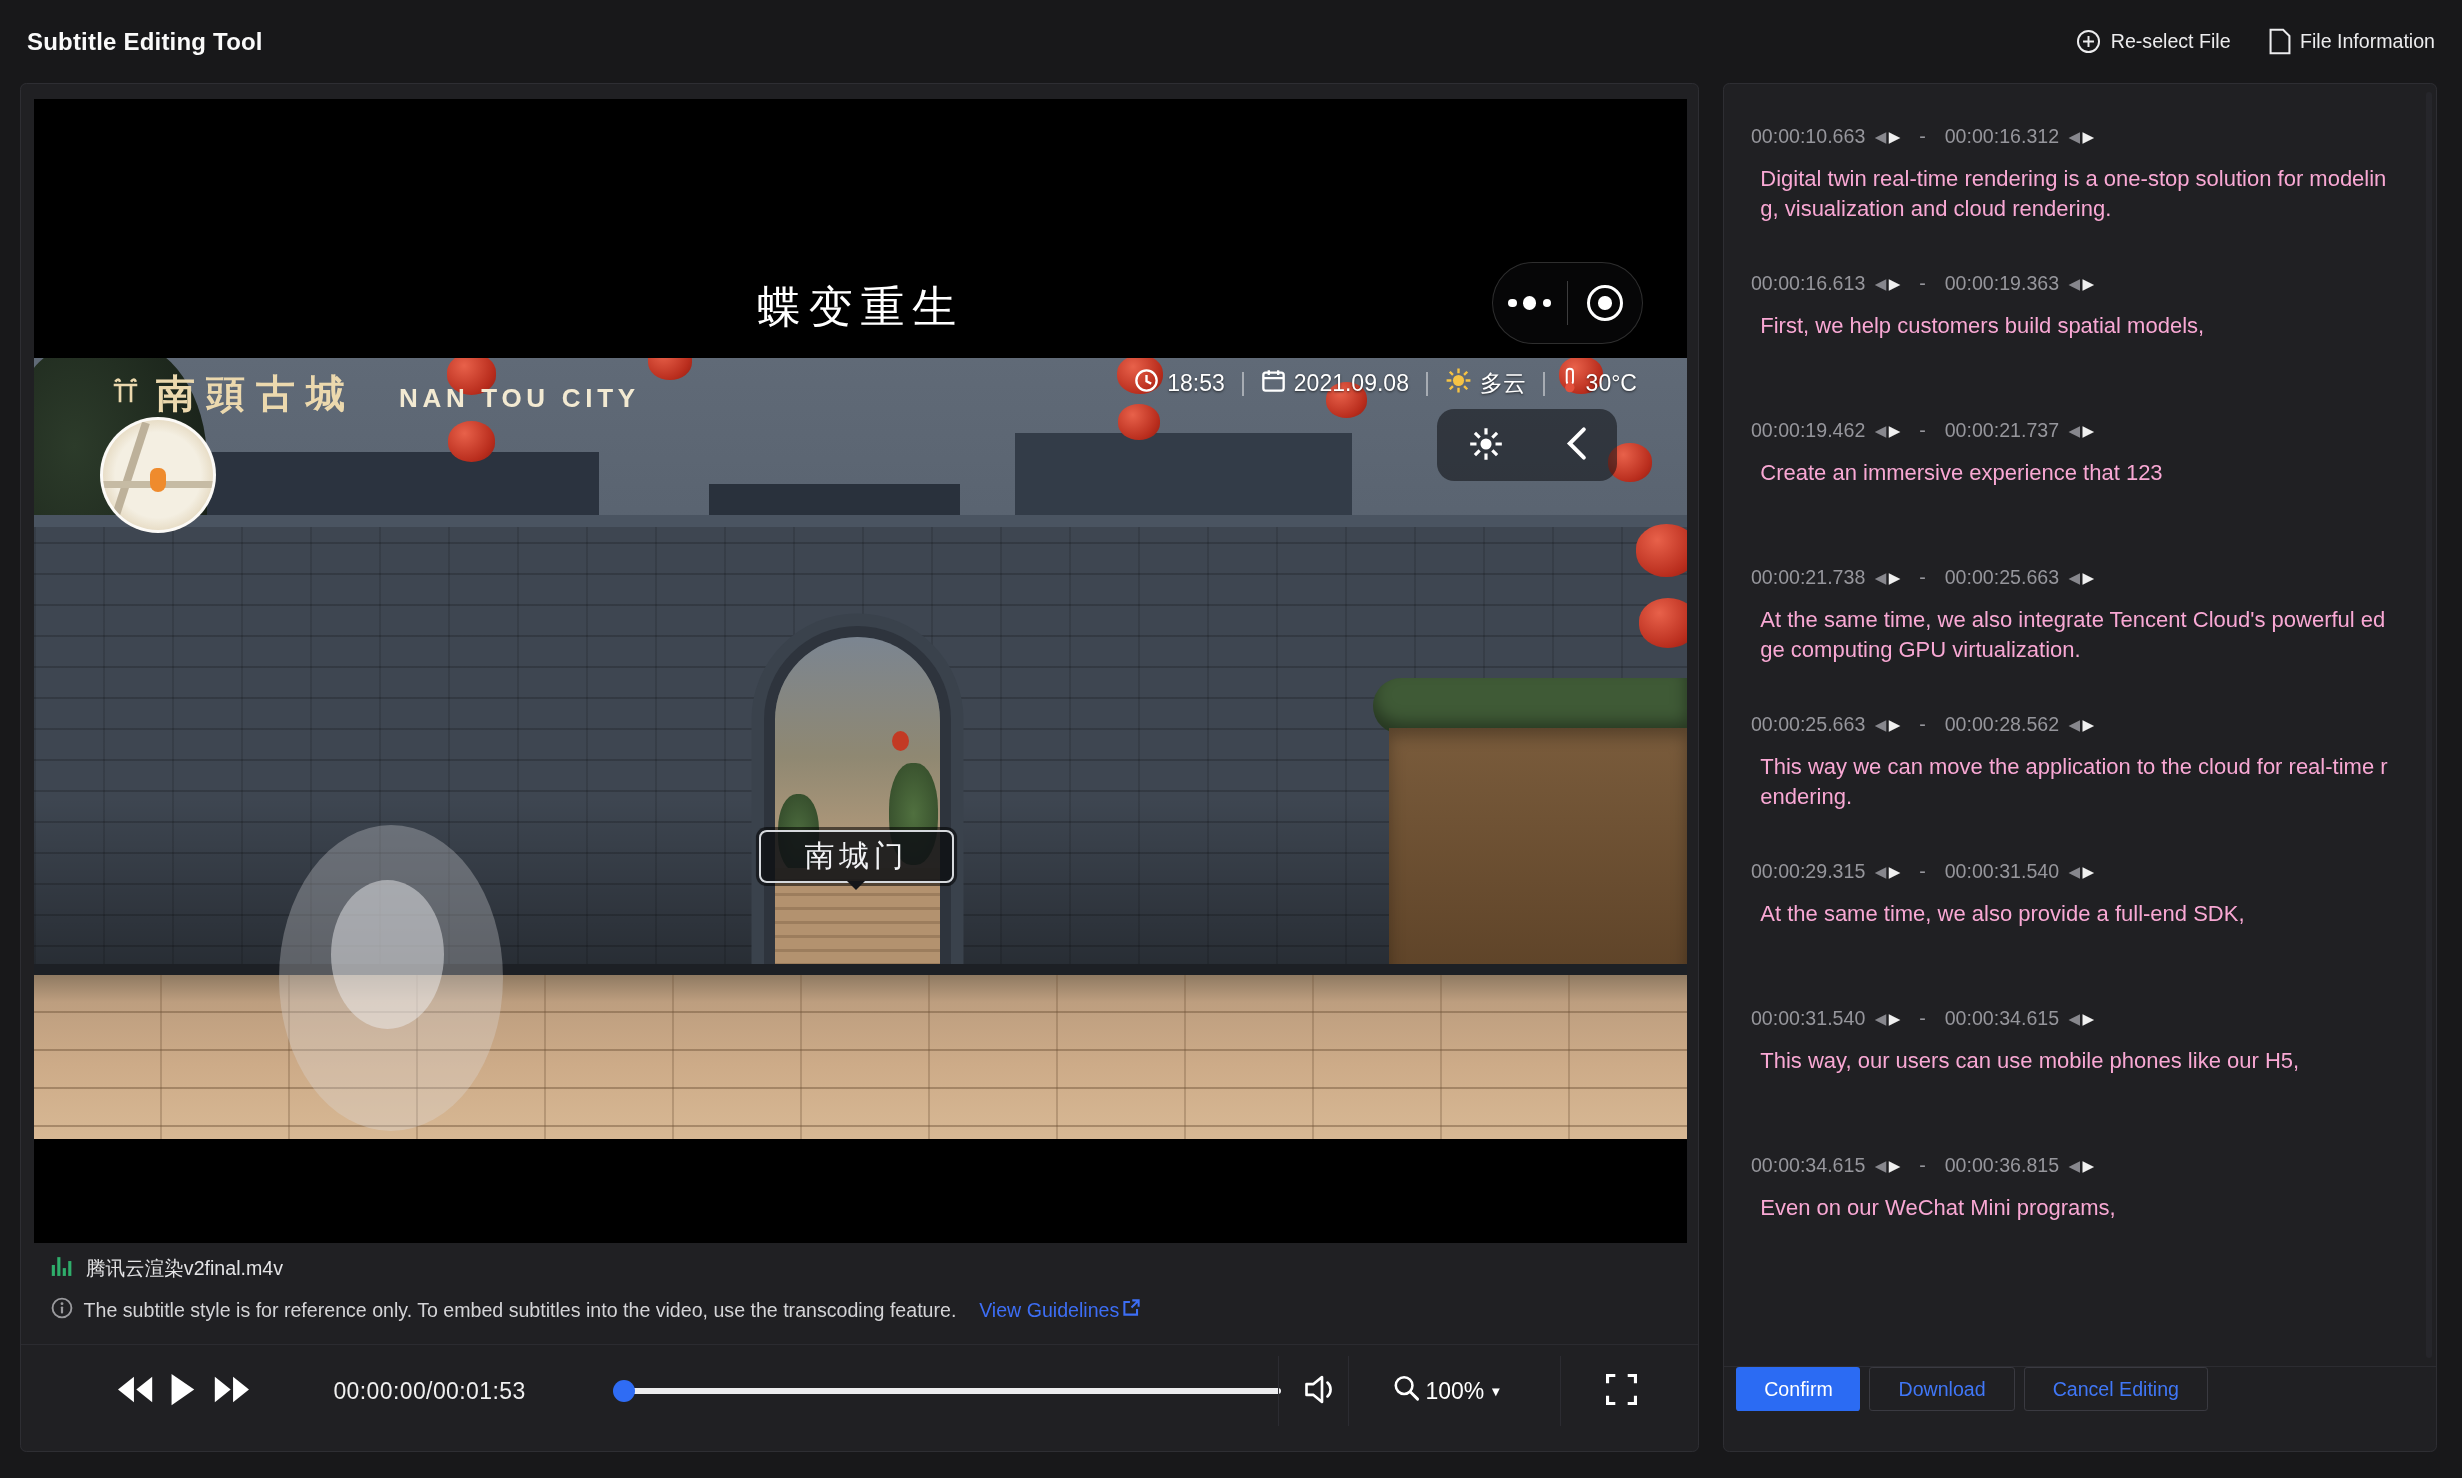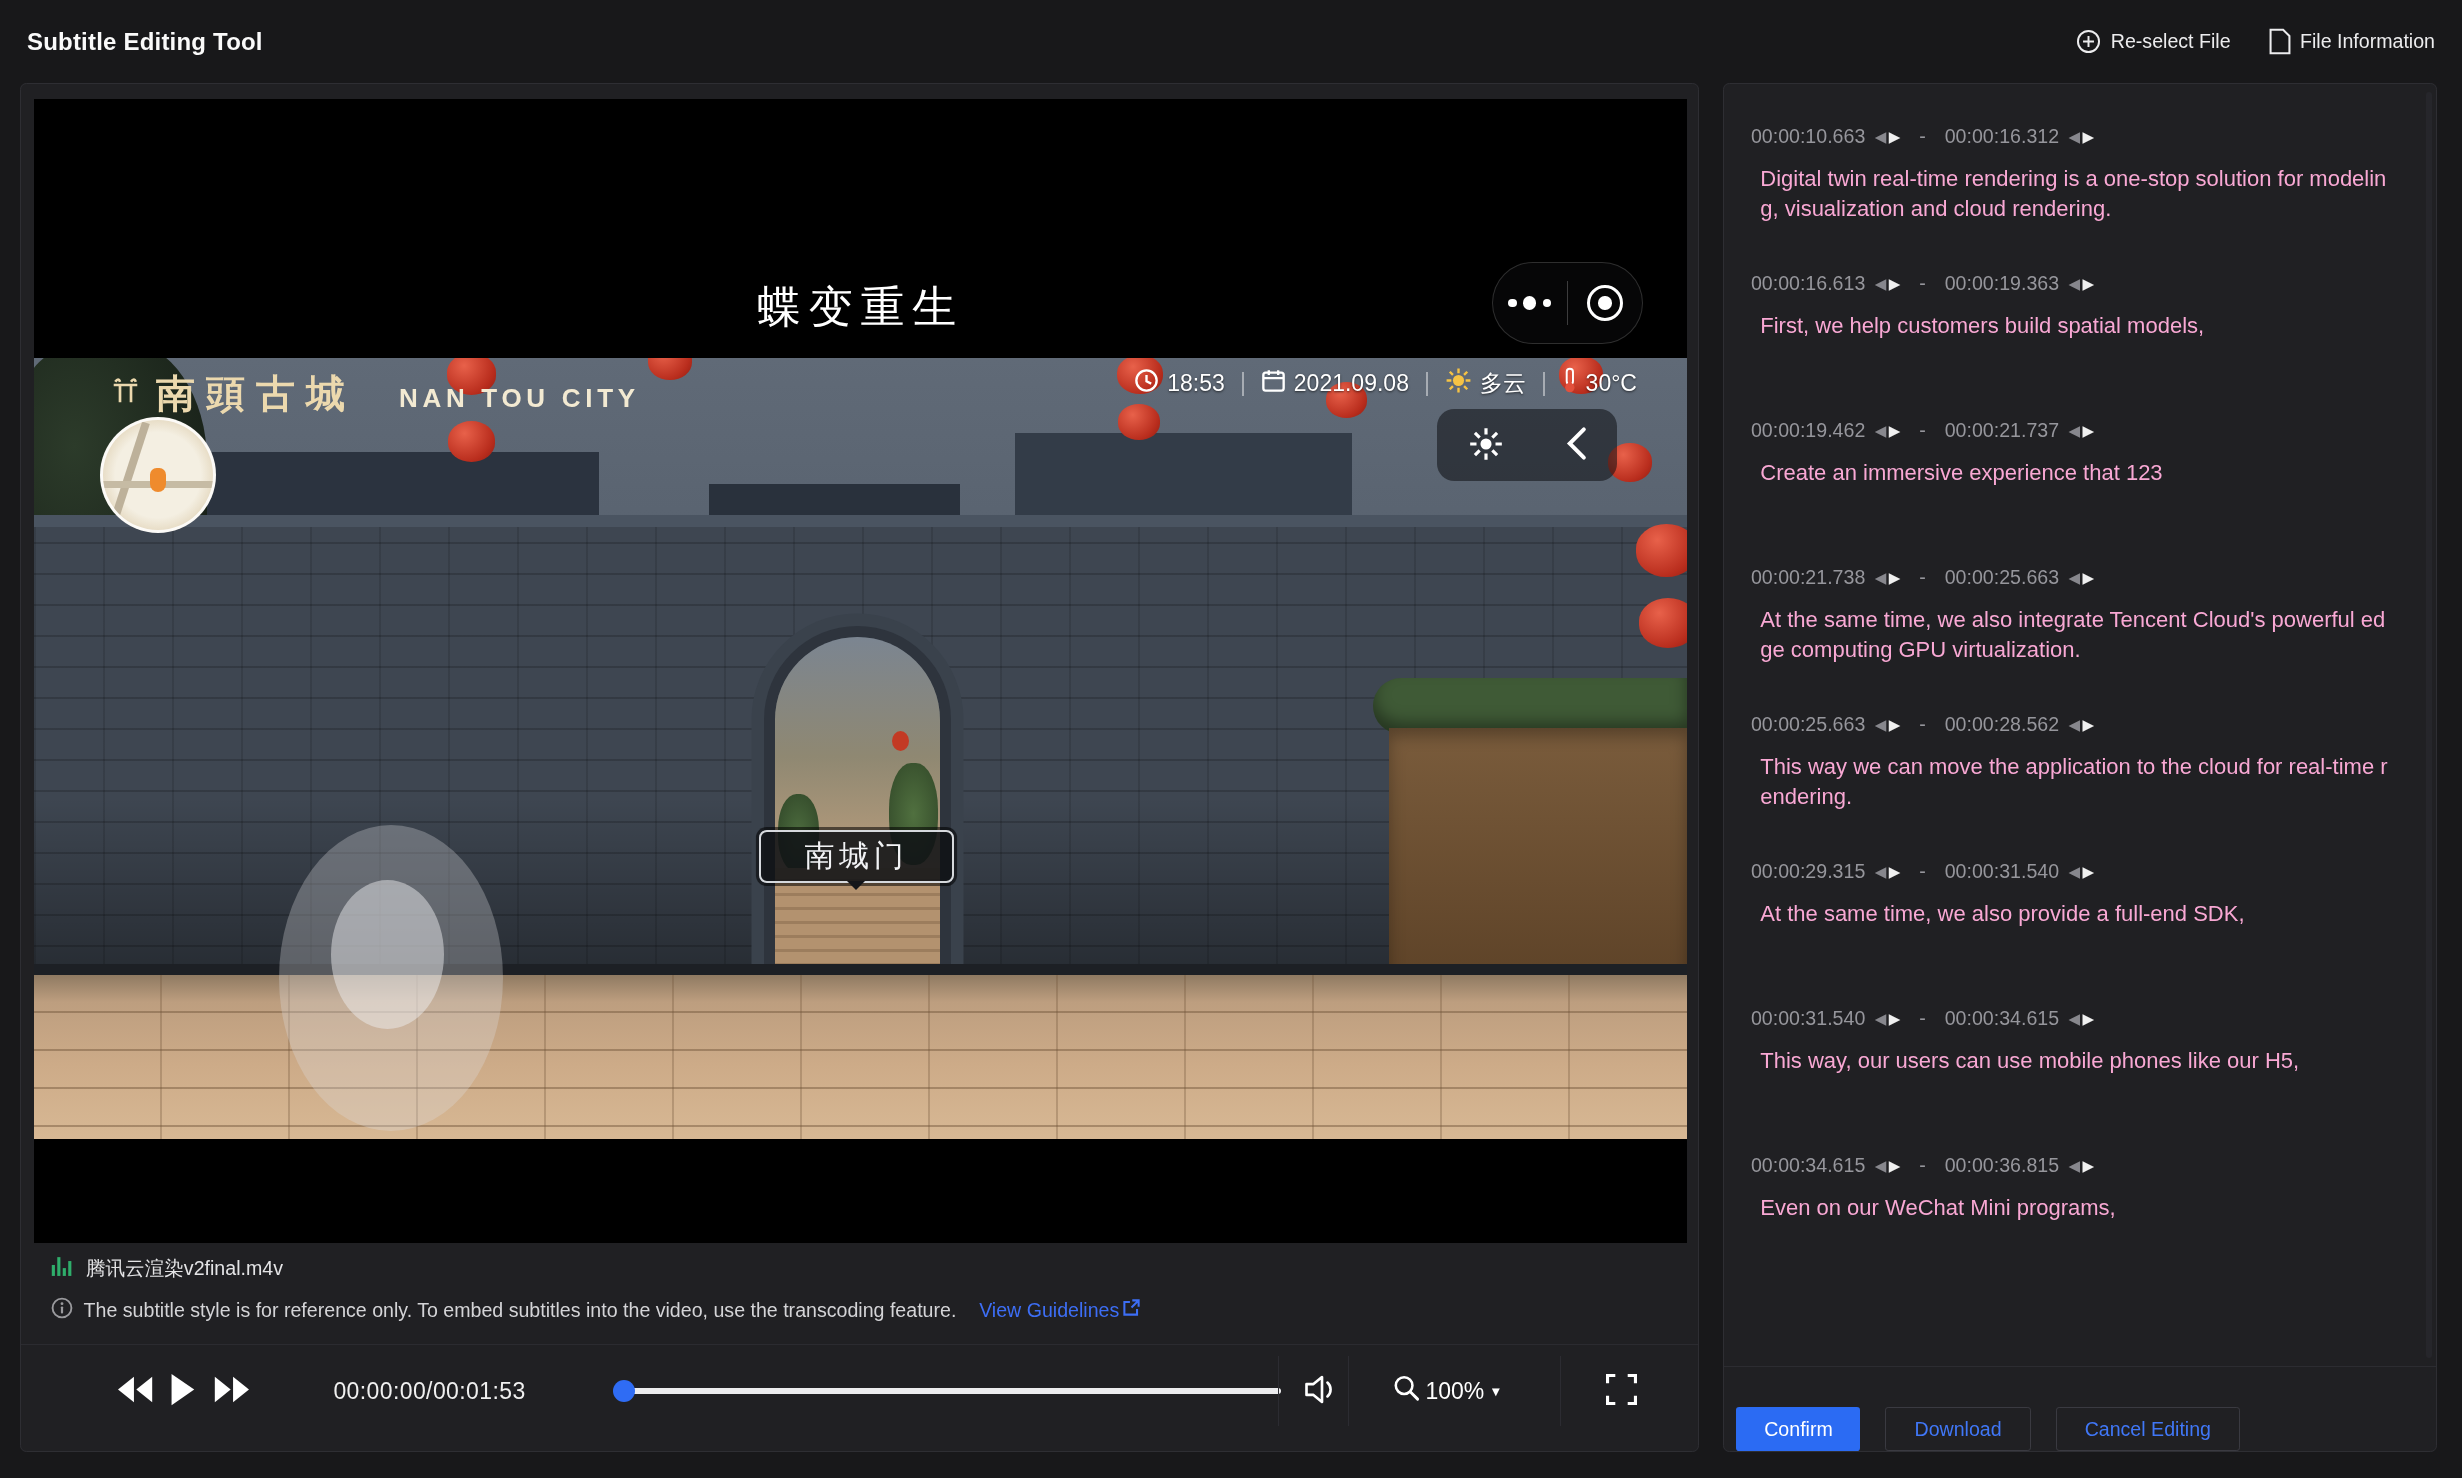--- a/index.html
+++ b/index.html
@@ -101,21 +101,21 @@
   .panel-title { color:#9b9ba1; font-size:21px; }
   .search-btn { display:flex; align-items:center; gap:6.3px; color:#ececee; font-size:21px; cursor:pointer; }
   .subtitle-list { flex:1; padding:41px 27px 0 27px; position:relative; overflow:hidden; }
   .scroll-track { position:absolute; right:3.9px; top:7.8px; bottom:7.8px; width:6.3px; background:#26262b; border-radius:3.1px; }
   .entry { height:147px; }
   .times { display:flex; align-items:center; color:#96969c; font-size:19.6px; }
   .nudge { display:flex; gap:2.4px; font-size:15px; margin-left:9.4px; cursor:pointer; }
   .nudge .l { color:#87878d; } .nudge .r { color:#f0f0f0; }
   .tsep { margin:0 19px; }
   .sub-text { margin-top:15.7px; padding-left:9.4px; max-width:637px; color:#f9a8d4; font-size:22px; line-height:30px; word-break:break-all; }
-  .panel-footer { height:85px; border-top:0.8px solid #2c2c31; display:flex; align-items:flex-end; gap:25px; padding:0 12.6px; }
+  .panel-footer { height:85px; border-top:0.8px solid #2c2c31; display:flex; align-items:flex-start; gap:9px; padding:0 12.6px; }
   .btn { height:44px; border-radius:3.1px; font-size:19.6px; display:flex; align-items:center; justify-content:center; cursor:pointer; }
   .btn-primary { width:124px; background:#2b6bf3; color:#fff; border:none; }
   .btn-secondary { background:transparent; color:#4077f7; border:0.8px solid #3a3a41; padding:0 28px; }
 </style>
 </head>
 <body>
 
 <div class="page">
 
   <header class="app-header">

